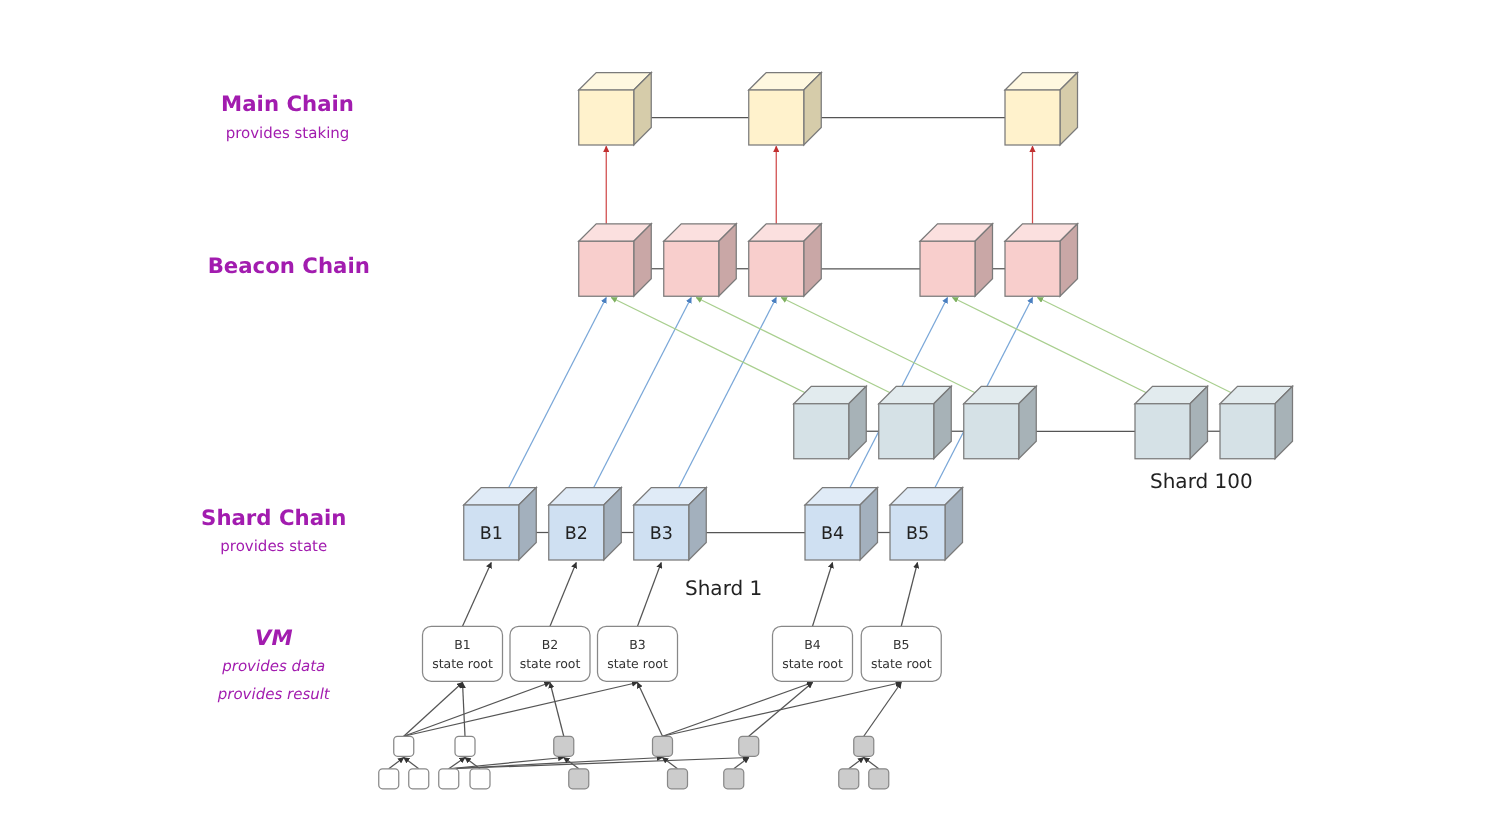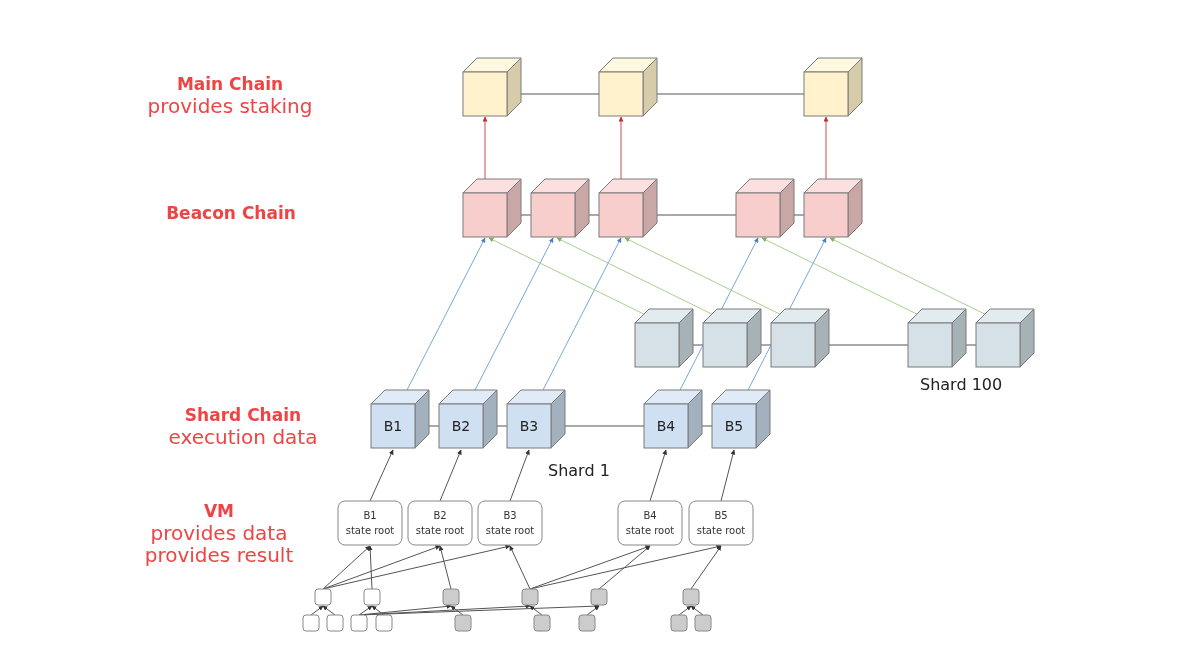--- a/index.html
+++ b/index.html
@@ -1,39 +1,39 @@
 <!DOCTYPE html>
 <html><head>
   <meta charset="utf-8">
   <style>
     html, body { margin: 0; padding: 0; background: #ffffff; }
     body { width: 1188px; height: 655px; position: relative; overflow: hidden; font-family: "DejaVu Sans", sans-serif; }
-    .label-block { position: absolute; text-align: center; color: #ef4444; transform: translateX(-50%); white-space: nowrap; }
+    .label-block { position: absolute; text-align: center; color: #a21caf; transform: translateX(-50%); white-space: nowrap; }
     .label-title { font-weight: bold; font-size: 17px; line-height: 22px; }
-    .label-sub { font-size: 20px; line-height: 22px; }
+    .label-sub { font-size: 12px; line-height: 22px; }
     svg { position: absolute; left: 0; top: 0; }
     .cube-text { font-family: "DejaVu Sans", sans-serif; font-size: 14px; fill: #222; }
     .vm-text { font-family: "DejaVu Sans", sans-serif; font-size: 10px; fill: #333; }
     .shard-label { font-family: "DejaVu Sans", sans-serif; font-size: 16px; fill: #222; }
   </style>
 </head>
 <body>
 
 <div class="label-block" style="left:230px; top:73px;">
   <div class="label-title">Main Chain</div>
   <div class="label-sub">provides staking</div>
 </div>
 <div class="label-block" style="left:231px; top:202px;text-align:center;">
   <div class="label-title">Beacon Chain</div>
 </div>
-<div class="label-block" style="left:219px; top:404px;margin-left:24px;">
+<div class="label-block" style="left:219px; top:404px;">
   <div class="label-title">Shard Chain</div>
-  <div class="label-sub">execution data</div>
-</div>
-<div class="label-block" style="left:219px; top:500px;">
+  <div class="label-sub">provides state</div>
+</div>
+<div class="label-block" style="left:219px; top:500px;font-style:italic;">
   <div class="label-title">VM</div>
   <div class="label-sub">provides data</div>
   <div class="label-sub">provides result</div>
 </div>
 
 <svg id="diagram" width="1188" height="655" xmlns="http://www.w3.org/2000/svg">
   <defs>
     <marker id="arr-dark" viewBox="0 0 10 10" refX="9" refY="5" markerWidth="5" markerHeight="5" orient="auto-start-reverse">
       <path d="M0,0 L10,5 L0,10 z" fill="#333"></path>
     </marker>

